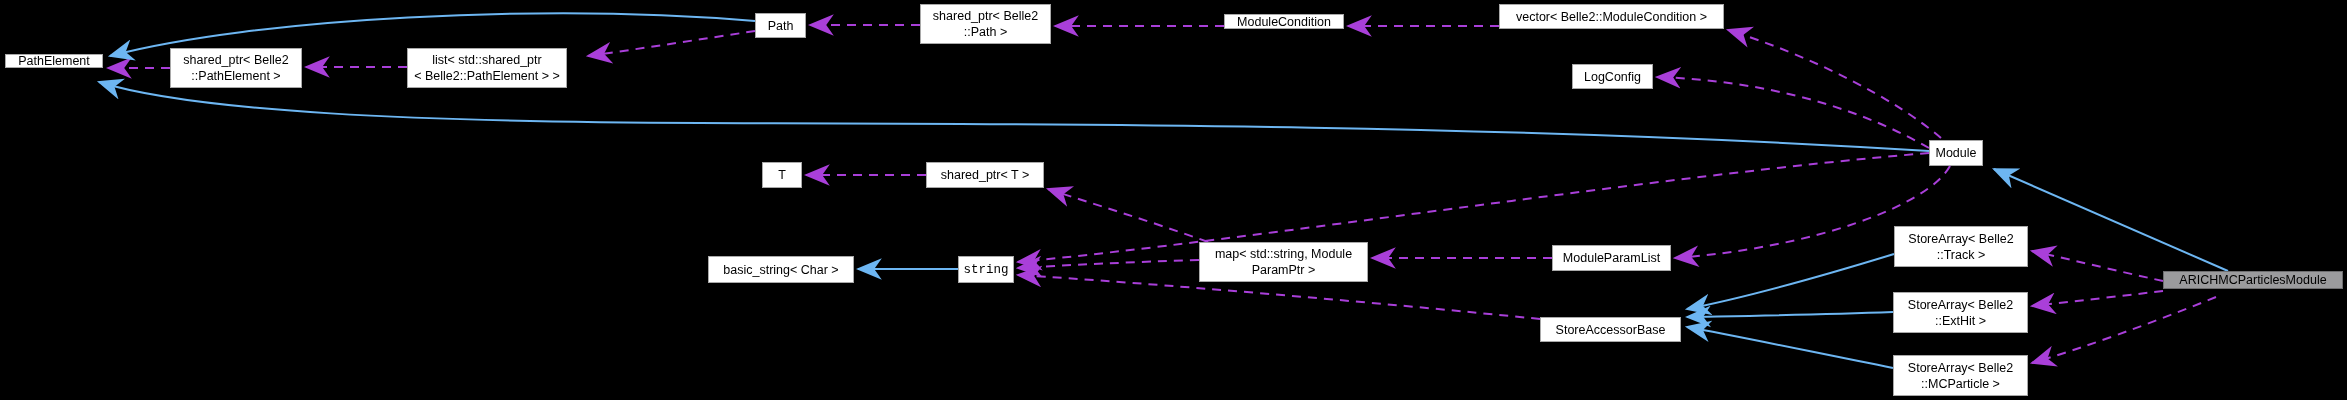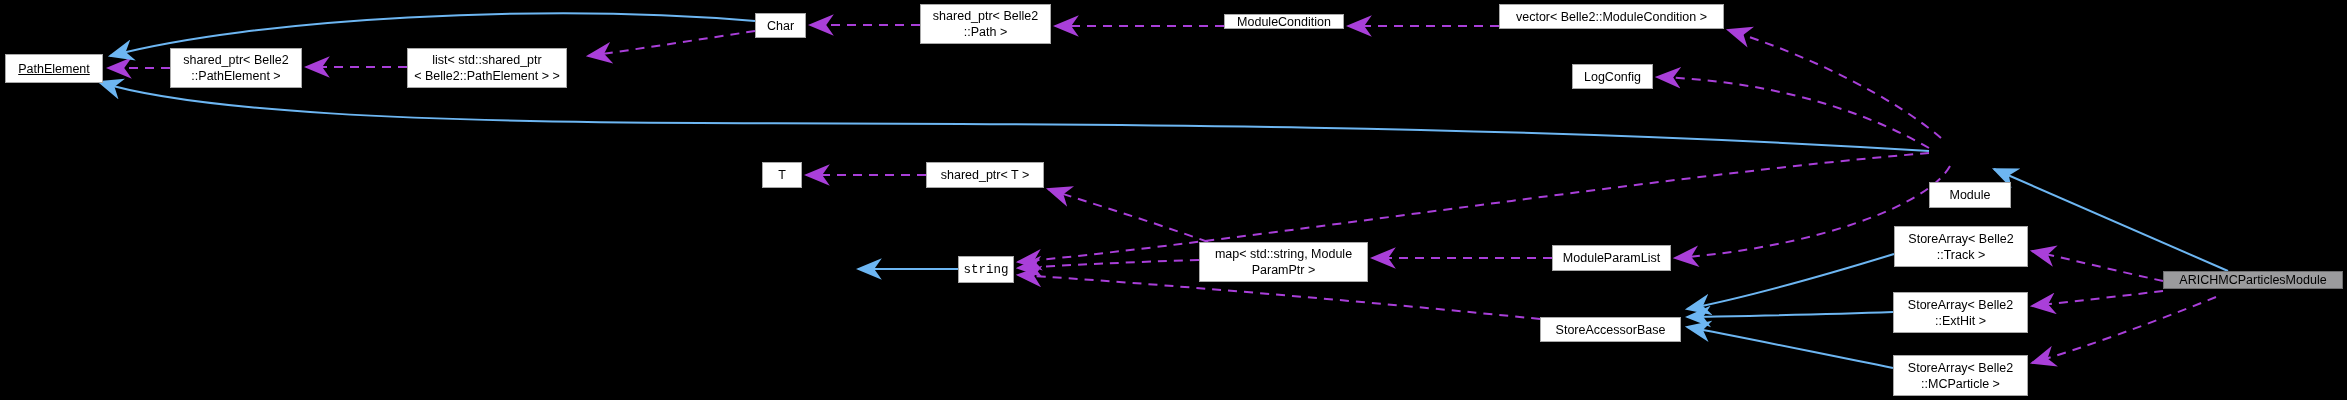--- a/index.html
+++ b/index.html
@@ -69,34 +69,35 @@
 
     <path class="edge edge-inherit" d="M 958 269 L 858 269" marker-end="url(#ah-inherit)"></path>
     <path class="edge edge-inherit" d="M 755 21 C 545 3, 255 18, 110 56" marker-end="url(#ah-inherit)"></path>
     <path class="edge edge-inherit" d="M 1929 151 C 1480 123, 1010 124, 700 123 C 420 122, 195 112, 99 82" marker-end="url(#ah-inherit)"></path>
     <path class="edge edge-inherit" d="M 2228 271 L 1994 169" marker-end="url(#ah-inherit)"></path>
     <path class="edge edge-inherit" d="M 1894 254 C 1806 281, 1733 300, 1687 309" marker-end="url(#ah-inherit)"></path>
     <path class="edge edge-inherit" d="M 1893 312 C 1812 315, 1738 316, 1687 317" marker-end="url(#ah-inherit)"></path>
     <path class="edge edge-inherit" d="M 1893 368 C 1808 351, 1737 336, 1687 327" marker-end="url(#ah-inherit)"></path>
   </svg>
 
-  <div class="node" style="left:5px;top:54px;width:98px;height:29px;text-decoration:underline;">PathElement</div>
+  <div class="node" style="left:5px;top:54px;width:98px;height:14px;">PathElement</div>
   <div class="node" style="left:170px;top:48px;width:132px;height:40px;">shared_ptr&lt; Belle2
 ::PathElement &gt;</div>
   <div class="node" style="left:407px;top:48px;width:160px;height:40px;">list&lt; std::shared_ptr
 &lt; Belle2::PathElement &gt; &gt;</div>
-  <div class="node" style="left:755px;top:13px;width:51px;height:25px;">Char</div>
+  <div class="node" style="left:755px;top:13px;width:51px;height:25px;">Path</div>
   <div class="node" style="left:920px;top:4px;width:131px;height:40px;">shared_ptr&lt; Belle2
 ::Path &gt;</div>
   <div class="node" style="left:1224px;top:14px;width:120px;height:15px;">ModuleCondition</div>
   <div class="node" style="left:1499px;top:4px;width:225px;height:25px;">vector&lt; Belle2::ModuleCondition &gt;</div>
   <div class="node" style="left:1572px;top:64px;width:81px;height:25px;">LogConfig</div>
-  <div class="node" style="left:1929px;top:140px;width:82px;height:26px;margin-top:42px;">Module</div>
+  <div class="node" style="left:1929px;top:140px;width:54px;height:26px;">Module</div>
   <div class="node" style="left:762px;top:162px;width:40px;height:26px;">T</div>
   <div class="node" style="left:926px;top:162px;width:118px;height:26px;">shared_ptr&lt; T &gt;</div>
+  <div class="node" style="left:708px;top:256px;width:146px;height:27px;">basic_string&lt; Char &gt;</div>
   <div class="node" style="left:958px;top:256px;width:56px;height:27px;font-family:Liberation Mono, monospace;">string</div>
   <div class="node" style="left:1199px;top:242px;width:169px;height:40px;">map&lt; std::string, Module
 ParamPtr &gt;</div>
   <div class="node" style="left:1552px;top:245px;width:119px;height:26px;">ModuleParamList</div>
   <div class="node" style="left:1540px;top:305px;width:141px;height:25px;margin-top:12px;">StoreAccessorBase</div>
   <div class="node" style="left:1894px;top:226px;width:134px;height:41px;">StoreArray&lt; Belle2
 ::Track &gt;</div>
   <div class="node" style="left:1893px;top:292px;width:135px;height:41px;">StoreArray&lt; Belle2
 ::ExtHit &gt;</div>
   <div class="node" style="left:1893px;top:355px;width:135px;height:41px;">StoreArray&lt; Belle2

